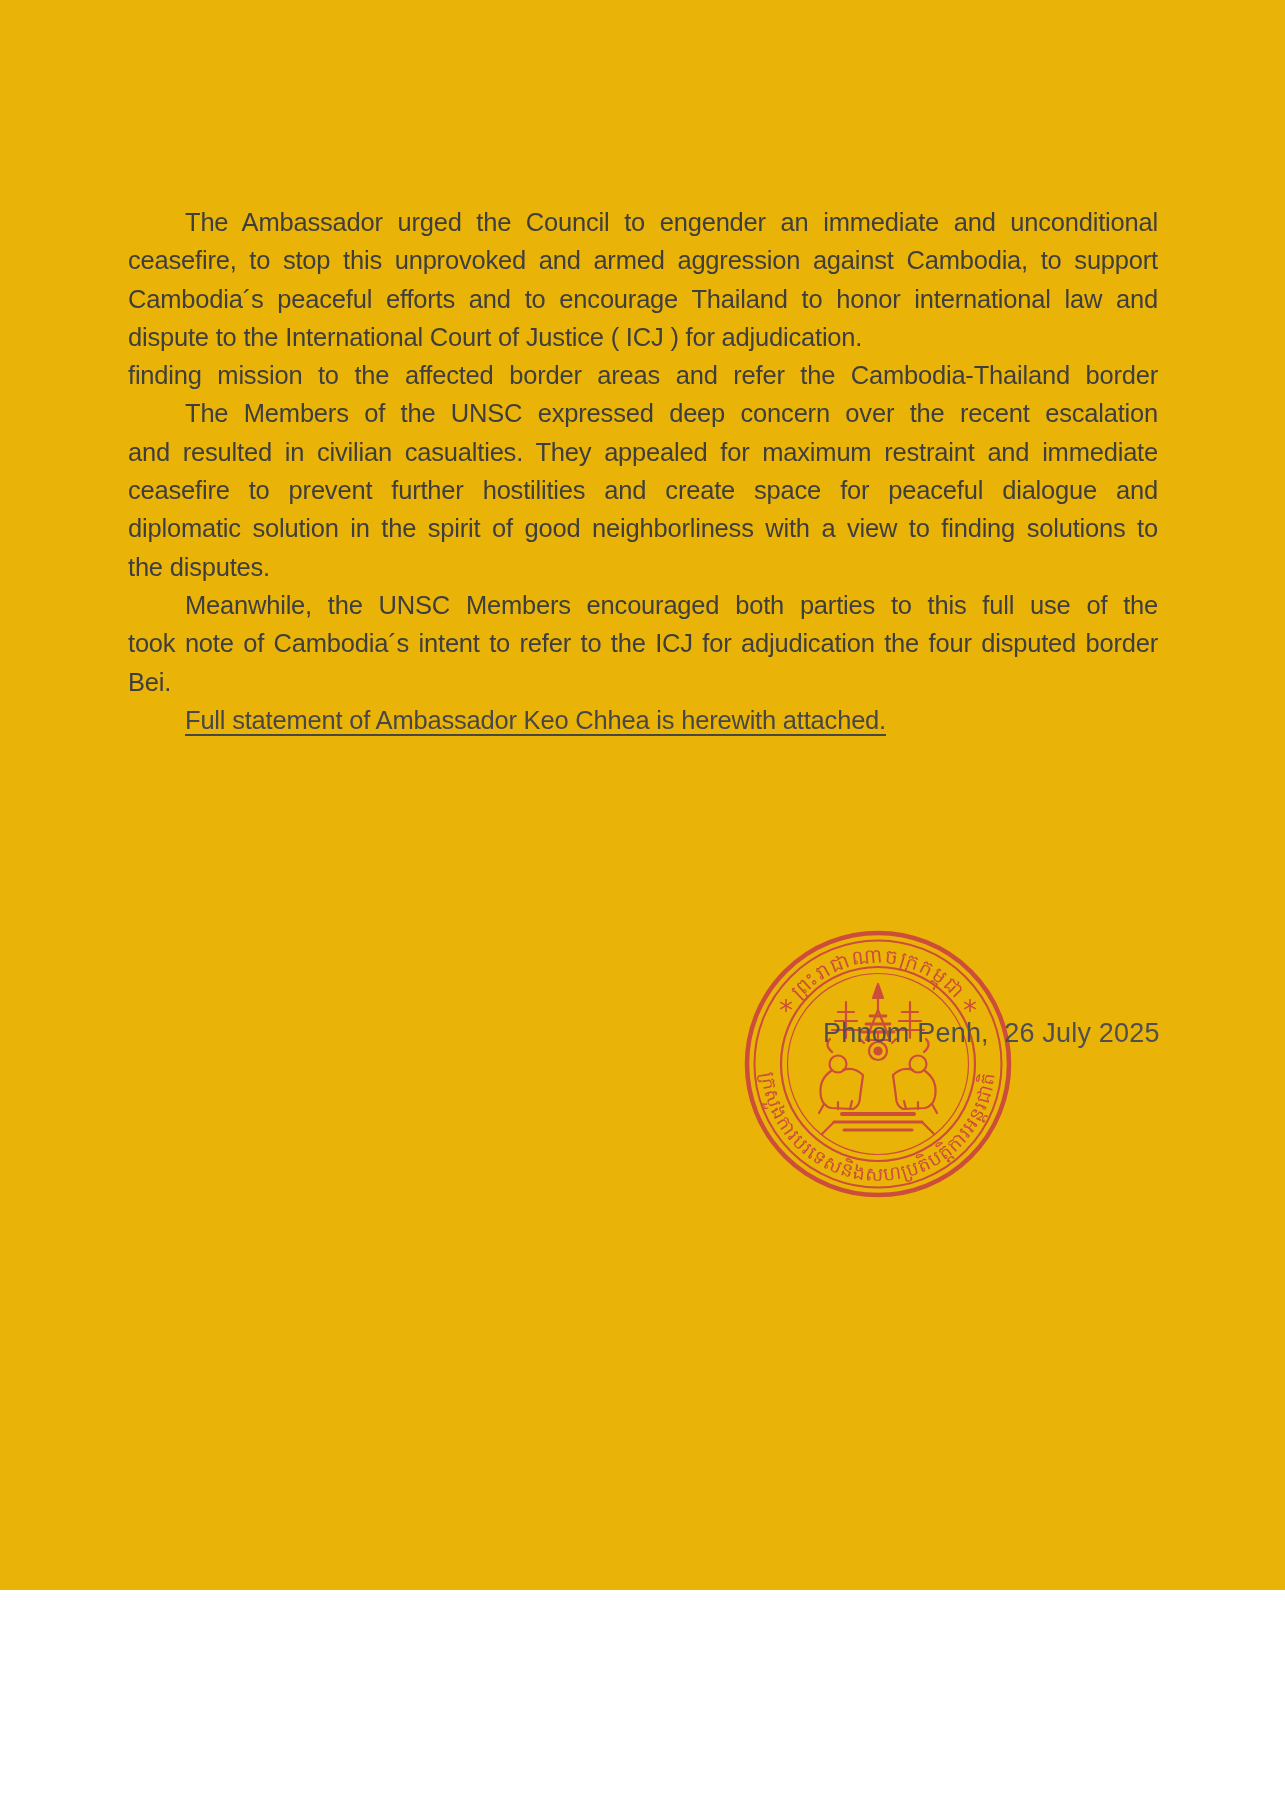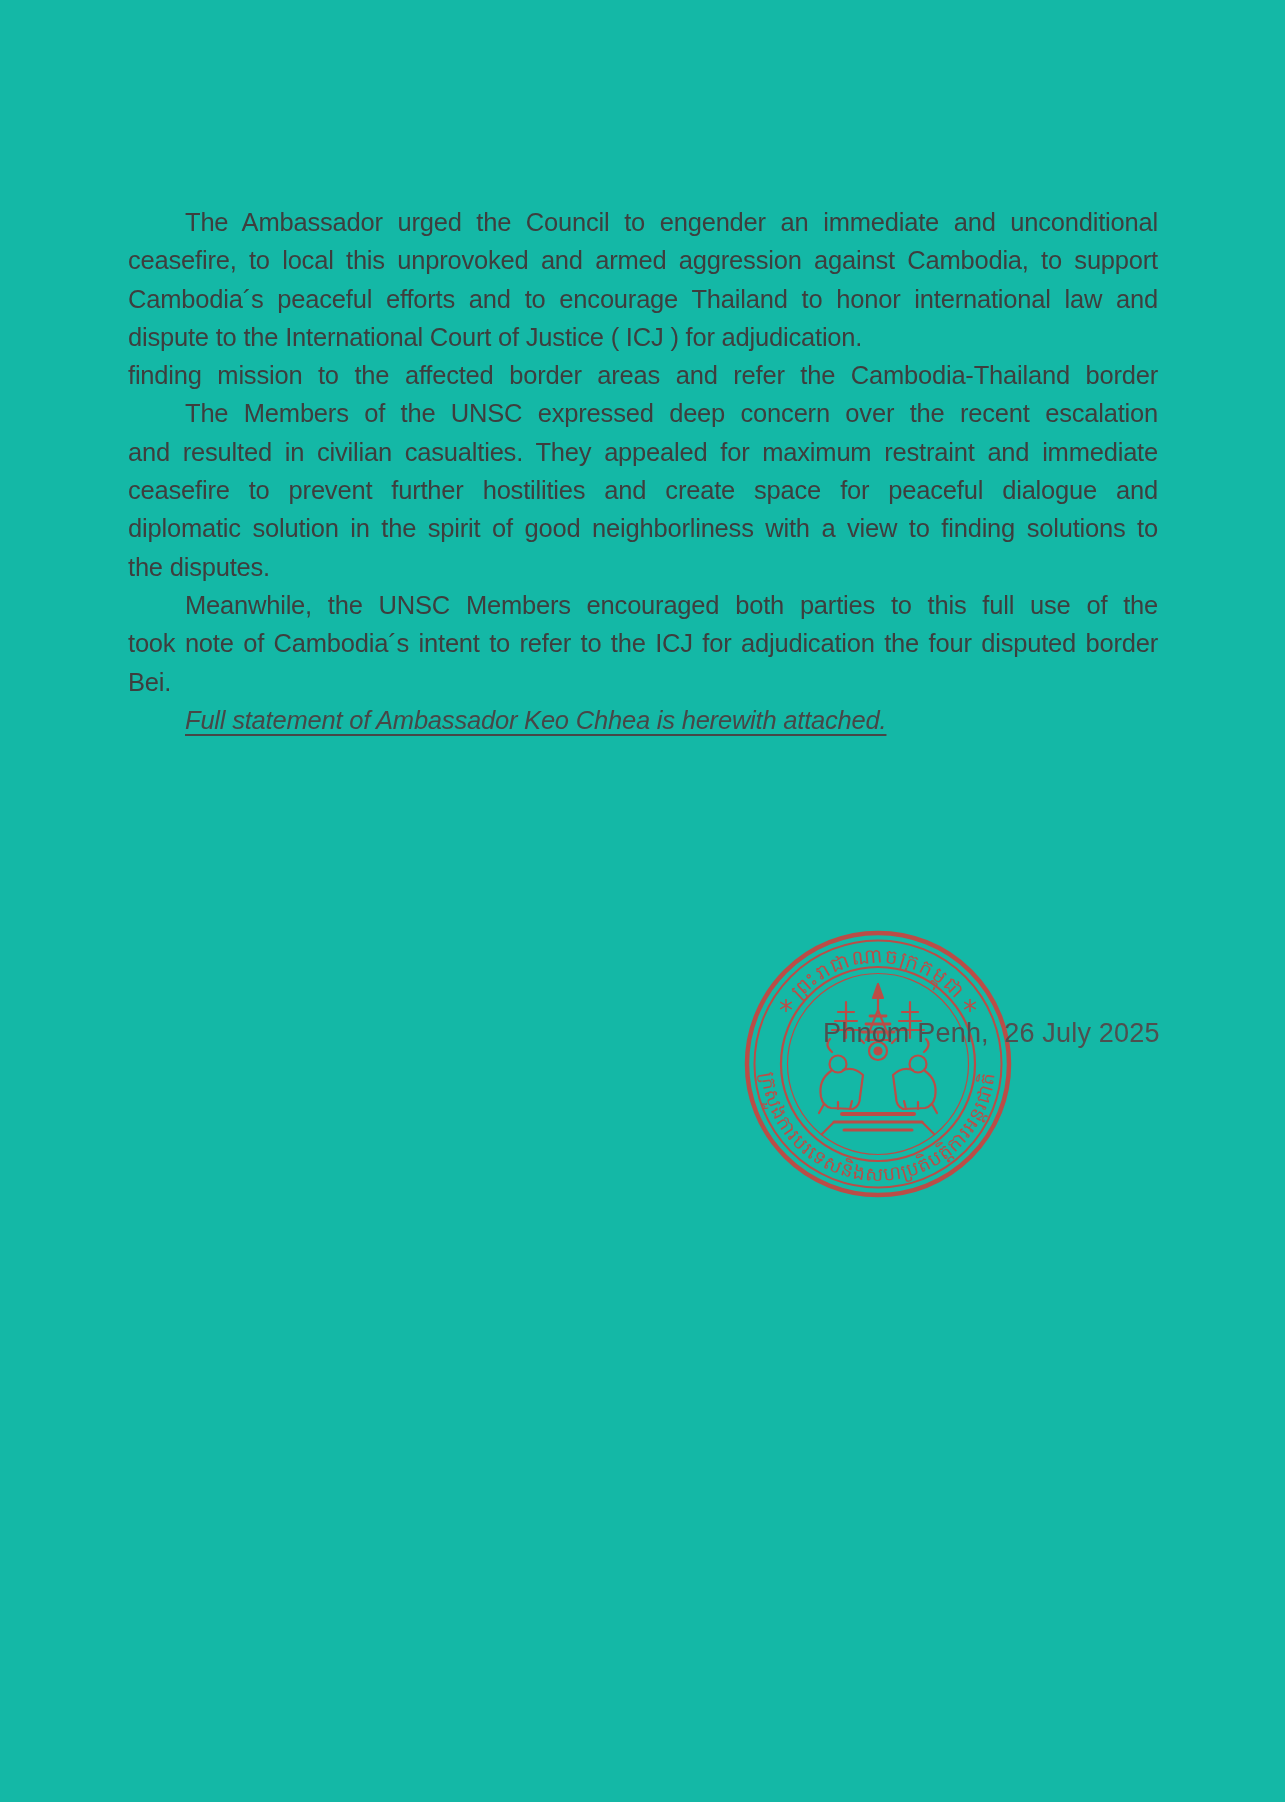--- a/index.html
+++ b/index.html
@@ -1,40 +1,39 @@
 <!DOCTYPE html>
 <html><head>
 <meta charset="utf-8">
 <style>
   html,body{margin:0;padding:0;background:#ffffff;}
   .page{
     position:relative;
-    width:1285px;height:1802px;
-    background:#14b8a6;
+    width:1285px;height:1590px;
+    background:#eab308;
     font-family:"Liberation Sans", sans-serif;
     overflow:hidden;
   }
   .textblock{
     position:absolute;
     left:128px;top:203px;width:1030px;
     font-size:25.5px;
     line-height:38.3px;
     letter-spacing:-0.2px;
     color:#3e3e3e;
     z-index:2;
   }
   .ln{
     text-align:justify;
     text-align-last:justify;
     white-space:normal;
   }
   .ln.first{ text-indent:57px; }
   .ln.end{ text-align:left; text-align-last:left; }
   .closing{
-    font-style:italic;
     text-decoration:underline;
     text-underline-offset:5px;
     text-align:left;
     text-align-last:left;
     text-indent:57px;
     color:#474747;
   }
   .dateline{
     position:absolute;
     left:823px;top:978px;
@@ -55,21 +54,21 @@
   .seal text{ font-family:"DejaVu Sans", sans-serif; }
 </style>
 </head>
 <body>
 
 <div class="page">
 
   <div class="textblock">
     <div>
       <div class="ln first">The Ambassador urged the Council to engender an immediate and unconditional</div>
-      <div class="ln">ceasefire, to local this unprovoked and armed aggression against Cambodia, to support</div>
+      <div class="ln">ceasefire, to stop this unprovoked and armed aggression against Cambodia, to support</div>
       <div class="ln">Cambodia´s peaceful efforts and to encourage Thailand to honor international law and</div>
       <div class="ln end">dispute to the International Court of Justice ( ICJ ) for adjudication.</div>
       <div class="ln">finding mission to the affected border areas and refer the Cambodia-Thailand border</div>
     </div>
     <div>
       <div class="ln first">The Members of the UNSC expressed deep concern over the recent escalation</div>
       <div class="ln">and resulted in civilian casualties. They appealed for maximum restraint and immediate</div>
       <div class="ln">ceasefire to prevent further hostilities and create space for peaceful dialogue and</div>
       <div class="ln">diplomatic solution in the spirit of good neighborliness with a view to finding solutions to</div>
       <div class="ln end">the disputes.</div>

